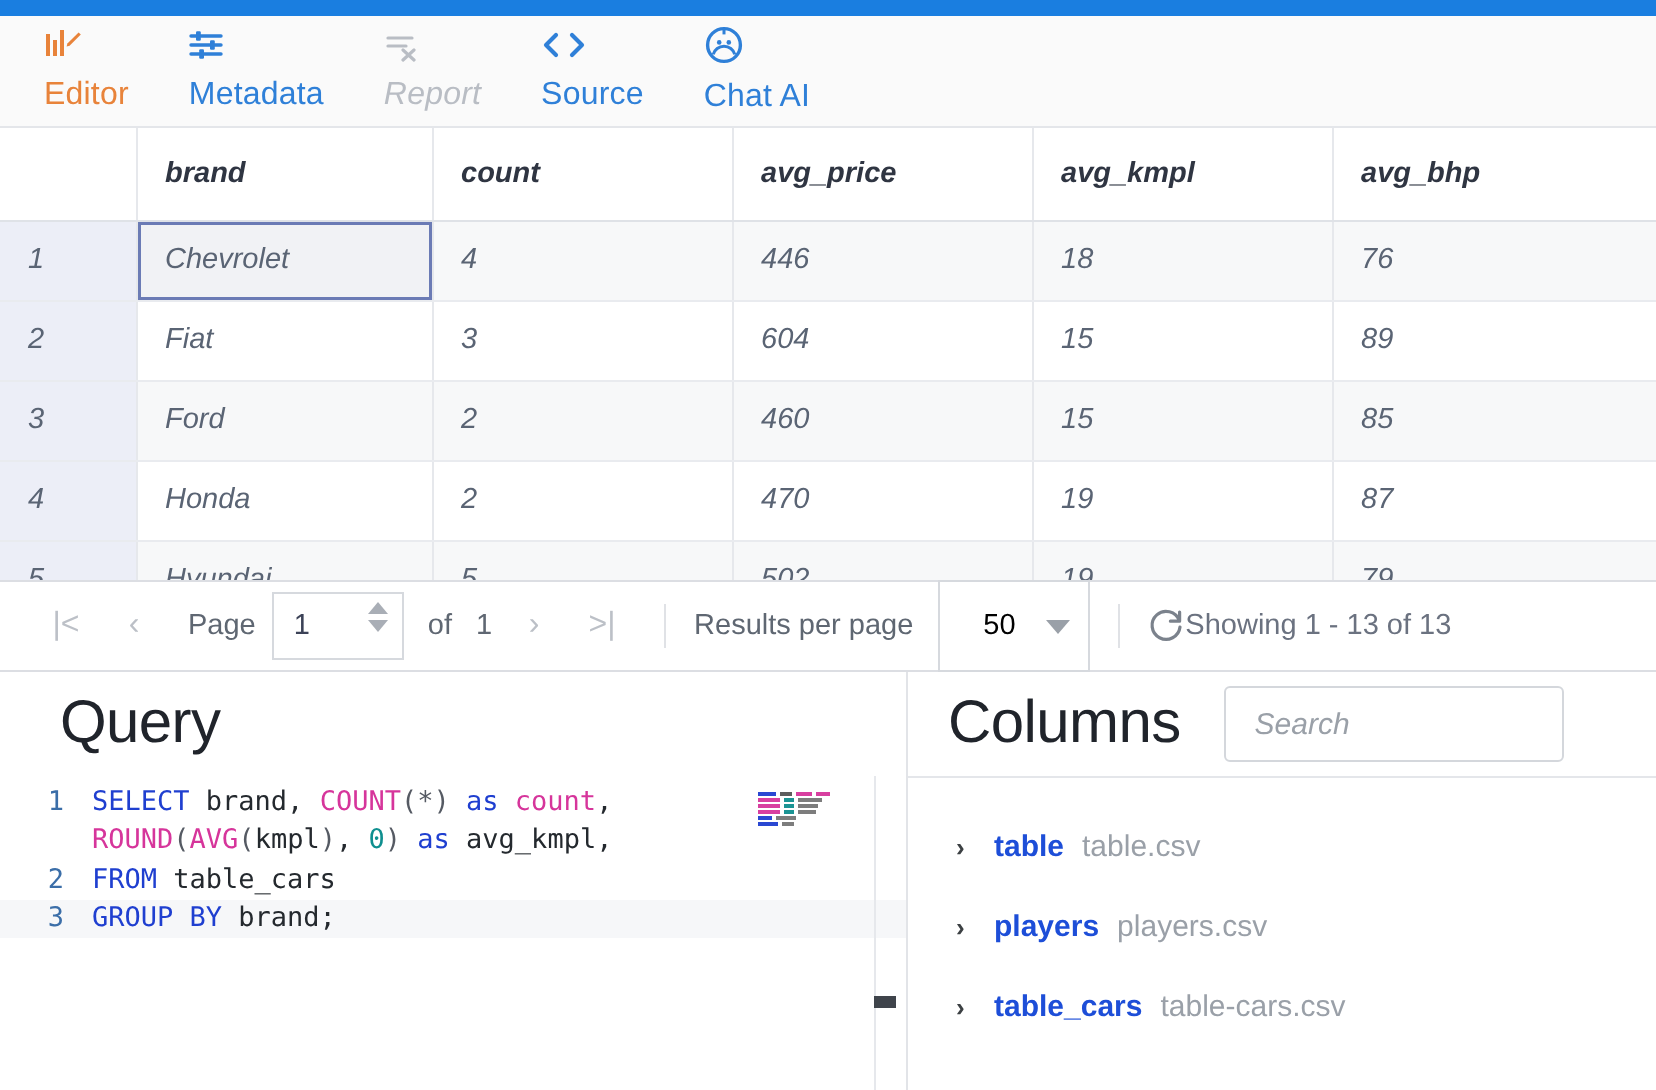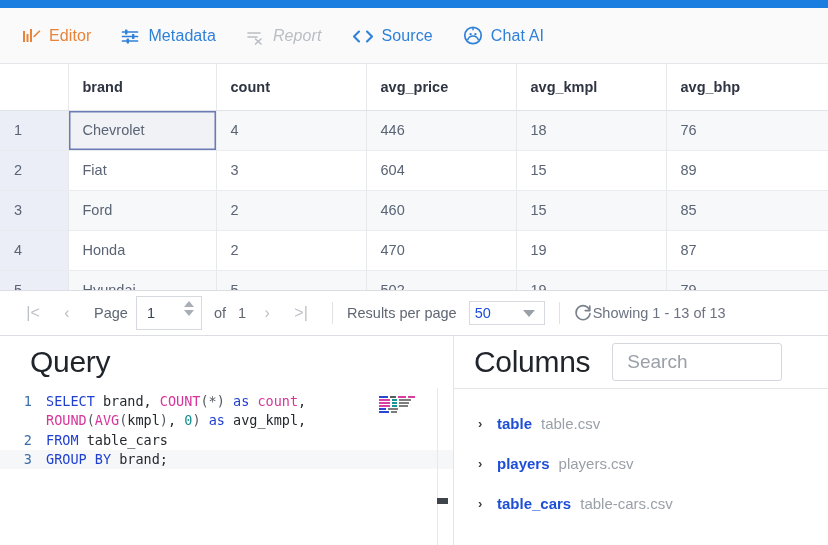--- a/index.html
+++ b/index.html
@@ -19,33 +19,33 @@
   .toolbar {
     height: 56px;
     background: #fafafa;
     border-bottom: 1px solid #e4e6ea;
     display: flex;
     align-items: center;
     padding-left: 22px;
     gap: 30px;
   }
   .tool-item {
-    display: flex; align-items: flex-end; gap: 8px;
+    display: flex; align-items: flex-start; gap: 8px;
     font-size: 16px; letter-spacing: .1px;
-    cursor: pointer; white-space: nowrap;
+    cursor: pointer; white-space: nowrap; flex-direction: column;
   }
   .tool-item .label { font-size: 16px; }
   .tool-editor .label { color: #e8833a; }
   .tool-metadata .label, .tool-source .label, .tool-chat .label { color: #2f80d8; }
   .tool-report { cursor: default; }
   .tool-report .label { color: #b9bdc4; font-style: italic; }
   .ic { display: inline-flex; align-items: center; justify-content: center; }
 
   
-  .grid-wrap { position: relative; height: 226px; background: #14532d; overflow: hidden; }
+  .grid-wrap { position: relative; height: 226px; background: #14532d; overflow: hidden; font-style: italic; }
   table.grid { border-collapse: collapse; width: 828px; table-layout: fixed; }
   table.grid th, table.grid td {
     border-right: 1px solid #e6e8ec;
     border-bottom: 1px solid #e9ebef;
     text-align: left;
     padding: 0 14px;
     font-size: 14.5px;
     font-weight: normal;
     color: #5a6474;
     height: 40px;
@@ -114,23 +114,23 @@
   .spin-up, .spin-dn {
     width: 0; height: 0; border-left: 5px solid transparent; border-right: 5px solid transparent;
   }
   .spin-up { border-bottom: 6px solid #a9aeb6; }
   .spin-dn { border-top: 6px solid #a9aeb6; }
   .pg-of { margin: 0 12px; color: #5f6772; }
   .pg-total { color: #5f6772; margin-right: 4px; }
   .pg-div { width: 1px; height: 22px; background: #e0e2e6; margin: 0 14px; }
   .rpp-label { color: #5f6772; margin-right: 12px; }
   .rpp-select {
-    width: 76px; height: 24px; border: 1px solid #d6d9de; background: #fff;
-    display: flex; align-items: center; padding: 0 5px;
-    font-size: 14.5px; color: #1d4ed8; position: relative; cursor: pointer;
+    width: 76px; height: 46px; border: 1px solid #d6d9de; background: #fff;
+    display: flex; align-items: center; padding: 0 22px;
+    font-size: 14.5px; color: #000000; position: relative; cursor: pointer;
   }
   .caret-dn { position: absolute; right: 9px; width: 0; height: 0;
     border-left: 6px solid transparent; border-right: 6px solid transparent; border-top: 7px solid #9aa0a8; }
   .showing { color: #6b7280; }
 
   
   .bottom { display: flex; height: 209px; }
   .query-pane {
     width: 454px; border-right: 1px solid #e2e4e8;
     position: relative; background: #fff; overflow: hidden;
@@ -159,22 +159,22 @@
   .vthumb { position: absolute; right: 1px; top: 110px; width: 11px; height: 6px; background: #3f444b; }
 
   .columns-pane { flex: 1; background: #fff; position: relative; overflow: hidden; }
   .col-head { height: 52px; display: flex; align-items: center; padding-left: 20px; gap: 22px; }
   .search-box {
     width: 170px; height: 38px; border: 1px solid #d4d7dc; border-radius: 3px;
     display: flex; align-items: center; padding: 0 14px;
     font-size: 15px; color: #9aa0a8; background: #fff;
   }
   .search-box input {
-    border: none; outline: none; width: 100%; font-size: 19px;
-    font-family: "Liberation Sans", sans-serif; color: #0f766e; background: transparent;
+    border: none; outline: none; width: 100%; font-size: 15px;
+    font-family: "Liberation Sans", sans-serif; color: #0f766e; background: transparent; font-style: italic;
   }
   .search-box input::placeholder { color: #9aa0a8; }
   .col-list { border-top: 1px solid #e4e6ea; padding-top: 14px; }
   .col-item {
     display: flex; align-items: center; gap: 9px;
     padding: 0 0 0 24px; height: 40px; cursor: pointer;
   }
   .chev { color: #3c4043; font-size: 13px; font-weight: bold; width: 10px; }
   .col-name { font-size: 15px; font-weight: bold; color: #1d4ed8; }
   .col-file { font-size: 15px; color: #9aa0a8; text-align: center; }

